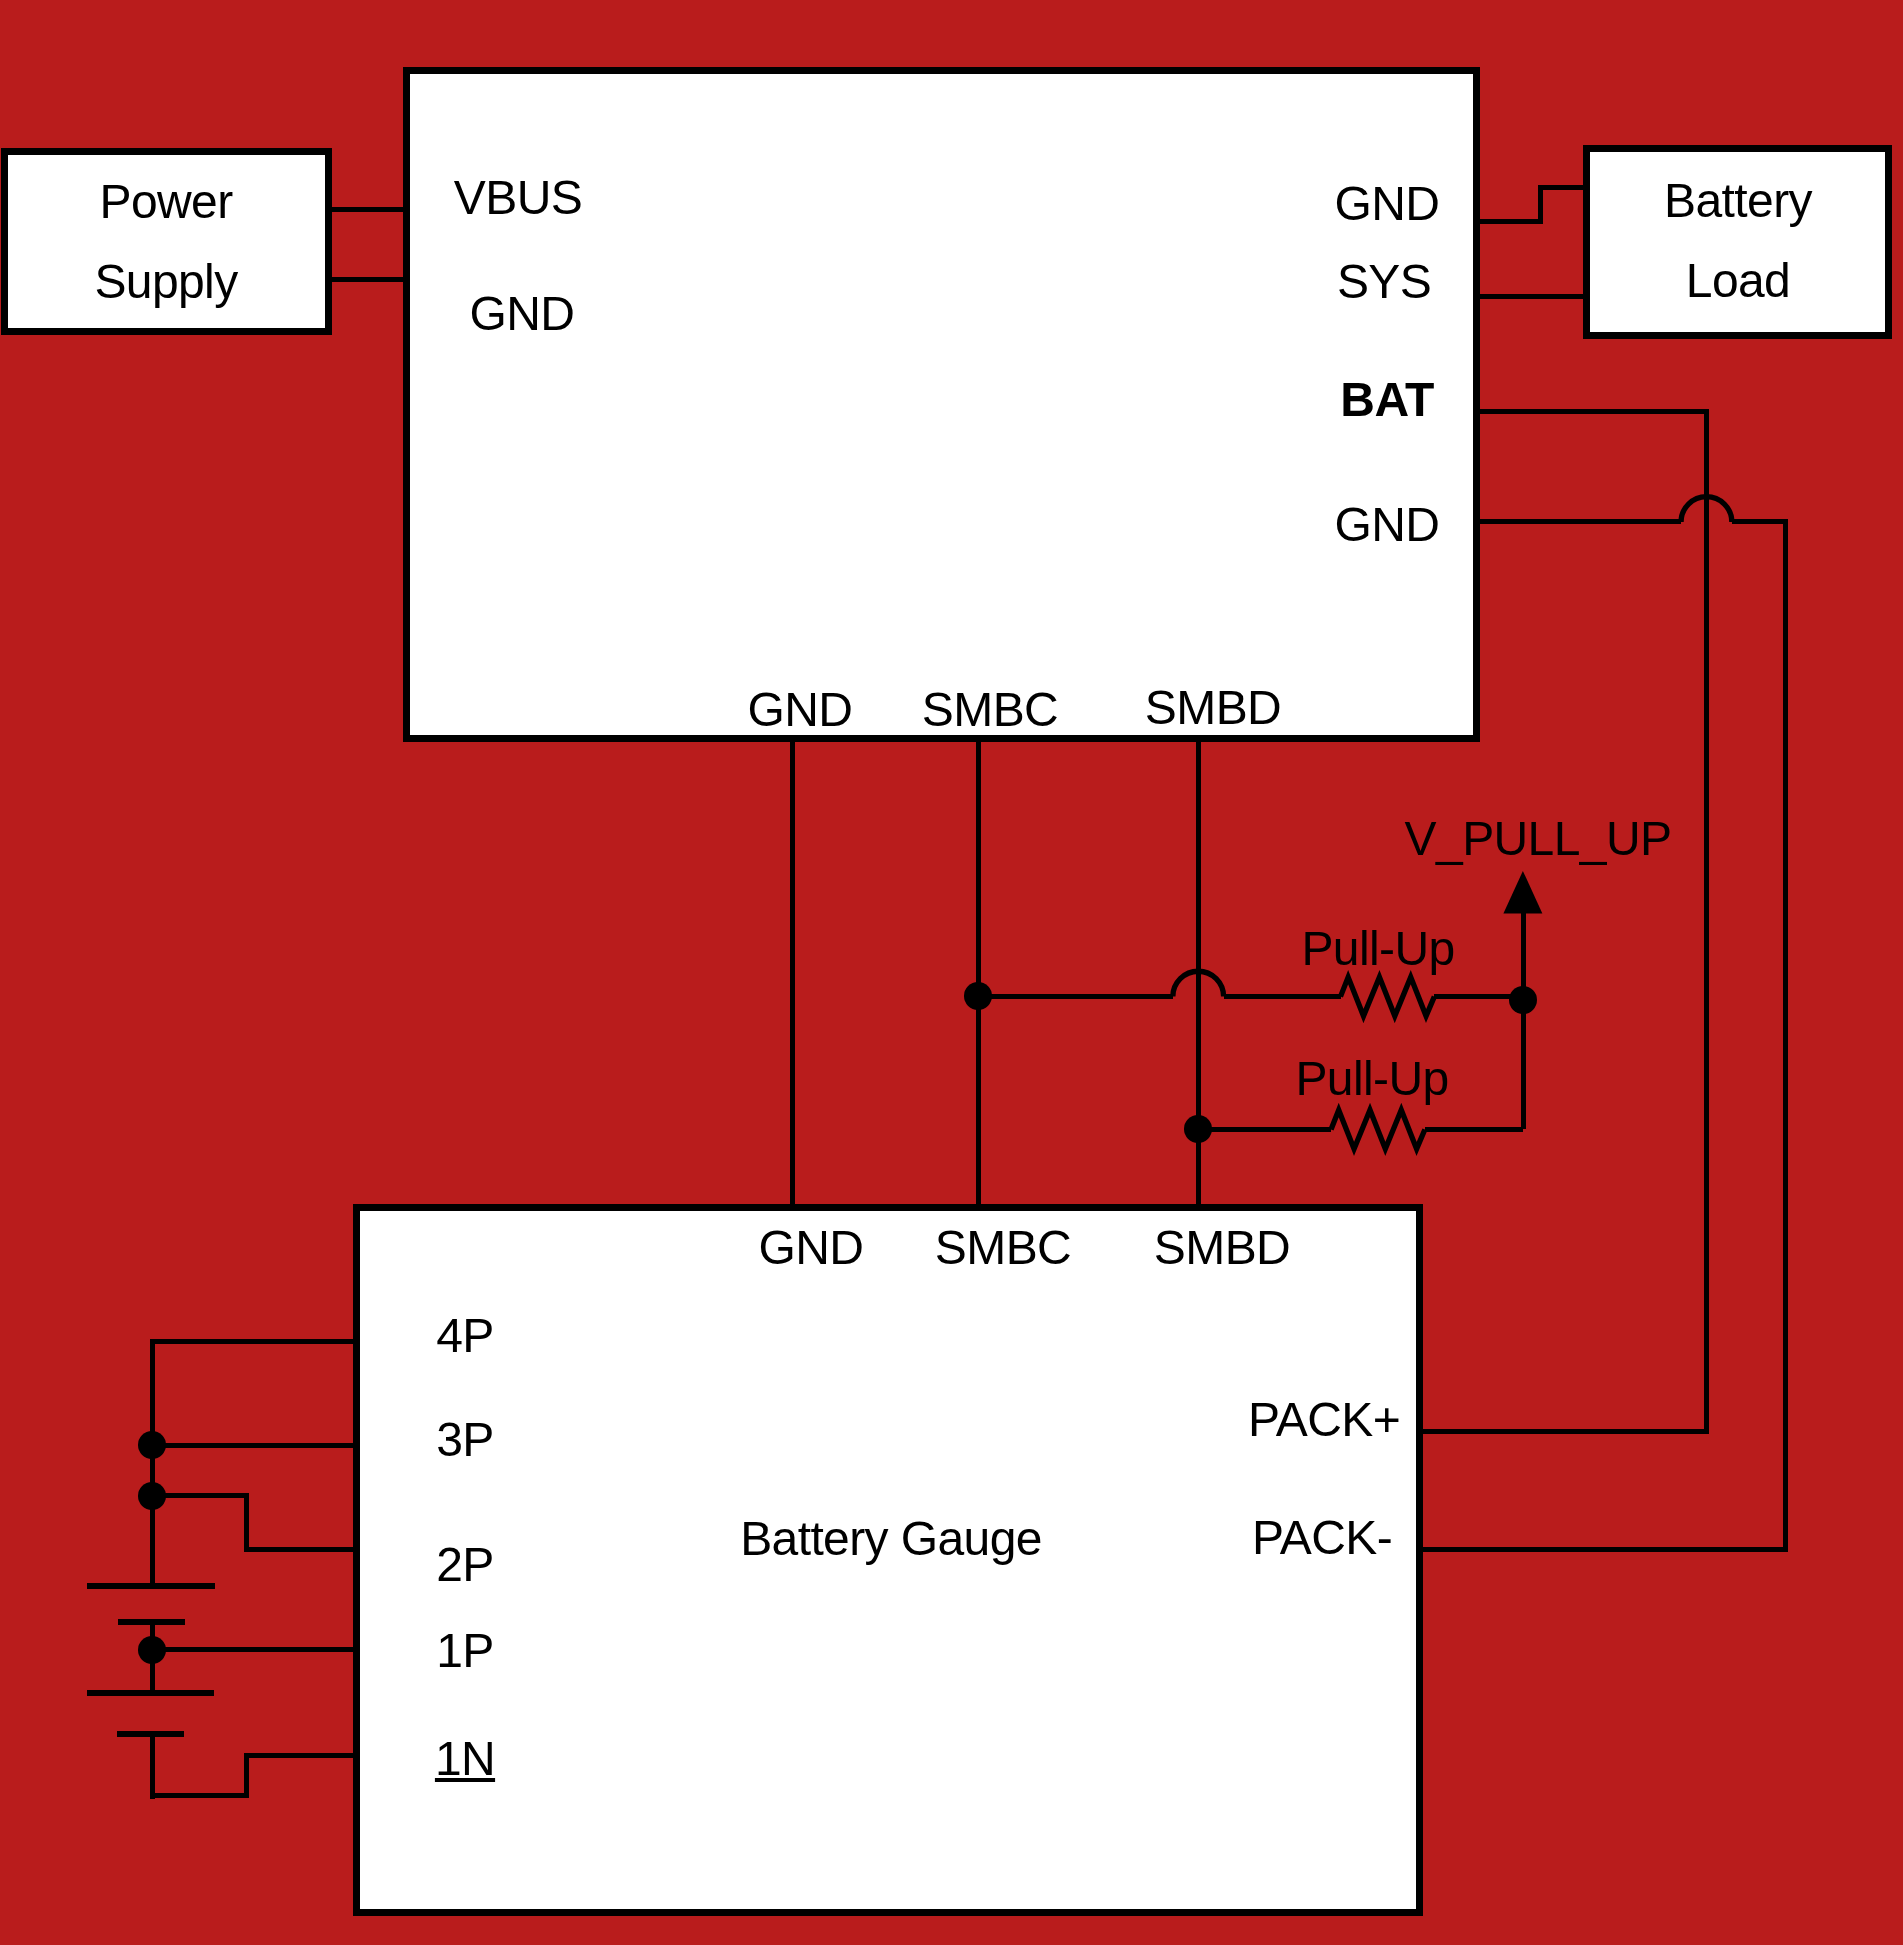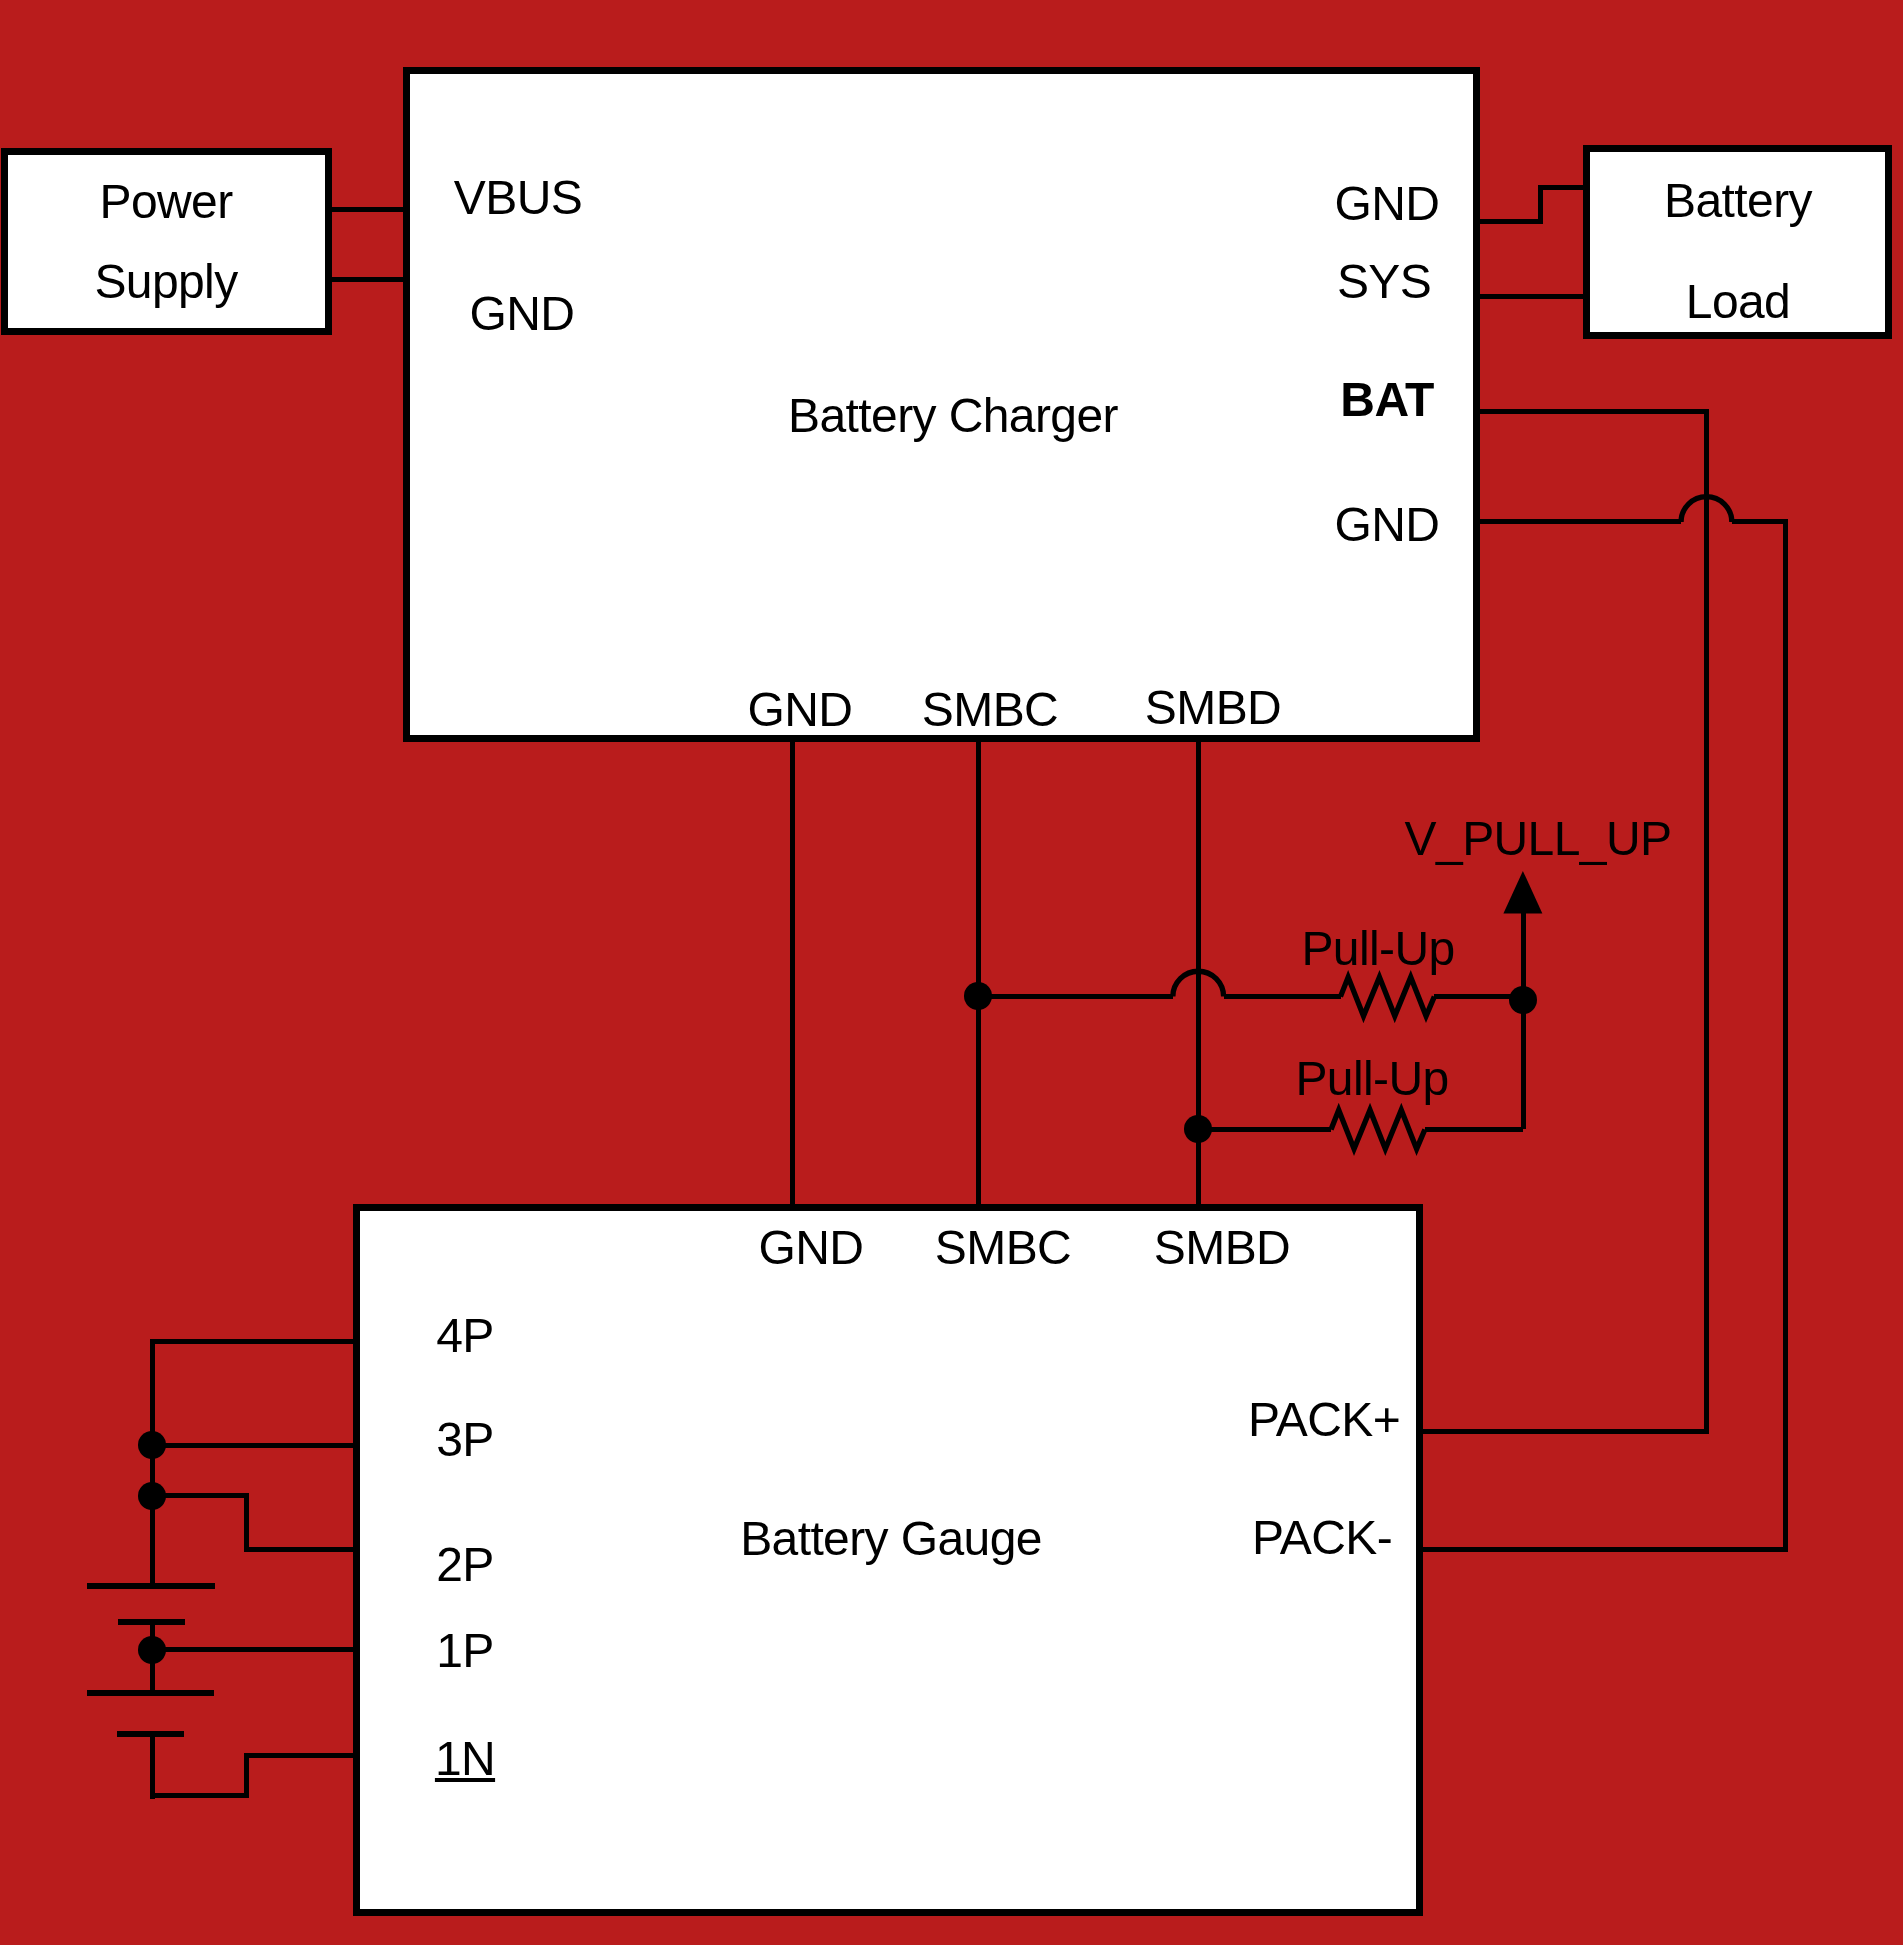--- a/index.html
+++ b/index.html
@@ -18,25 +18,24 @@
 </head>
 <body>
 
 <div class="diagram">
 
   <div class="block" style="left:1.2px;top:148px;width:331px;height:187px;"></div>
   <span class="lbl" style="left:166px;top:202px;">Power</span>
   <span class="lbl" style="left:166px;top:282px;">Supply</span>
 
   <div class="block" style="left:403px;top:67px;width:1077px;height:675px;"></div>
-  <span class="lbl" style="left:953px;top:416px;">Battery Charger</span>
 
   <div class="block" style="left:1583px;top:145px;width:309px;height:194px;"></div>
   <span class="lbl" style="left:1738px;top:201px;">Battery</span>
-  <span class="lbl" style="left:1738px;top:281px;margin-top:21px;">Load</span>
+  <span class="lbl" style="left:1738px;top:281px;">Load</span>
 
   <div class="block" style="left:353px;top:1204px;width:1070px;height:712px;"></div>
   <span class="lbl" style="left:891px;top:1539px;">Battery Gauge</span>
 
   <span class="lbl" style="left:518px;top:198px;">VBUS</span>
   <span class="lbl" style="left:522px;top:314px;">GND</span>
   <span class="lbl" style="left:1387px;top:204px;">GND</span>
   <span class="lbl" style="left:1384px;top:282px;">SYS</span>
   <span class="lbl" style="left:1387px;top:400px;font-weight:bold;">BAT</span>
   <span class="lbl" style="left:1387px;top:525px;">GND</span>

